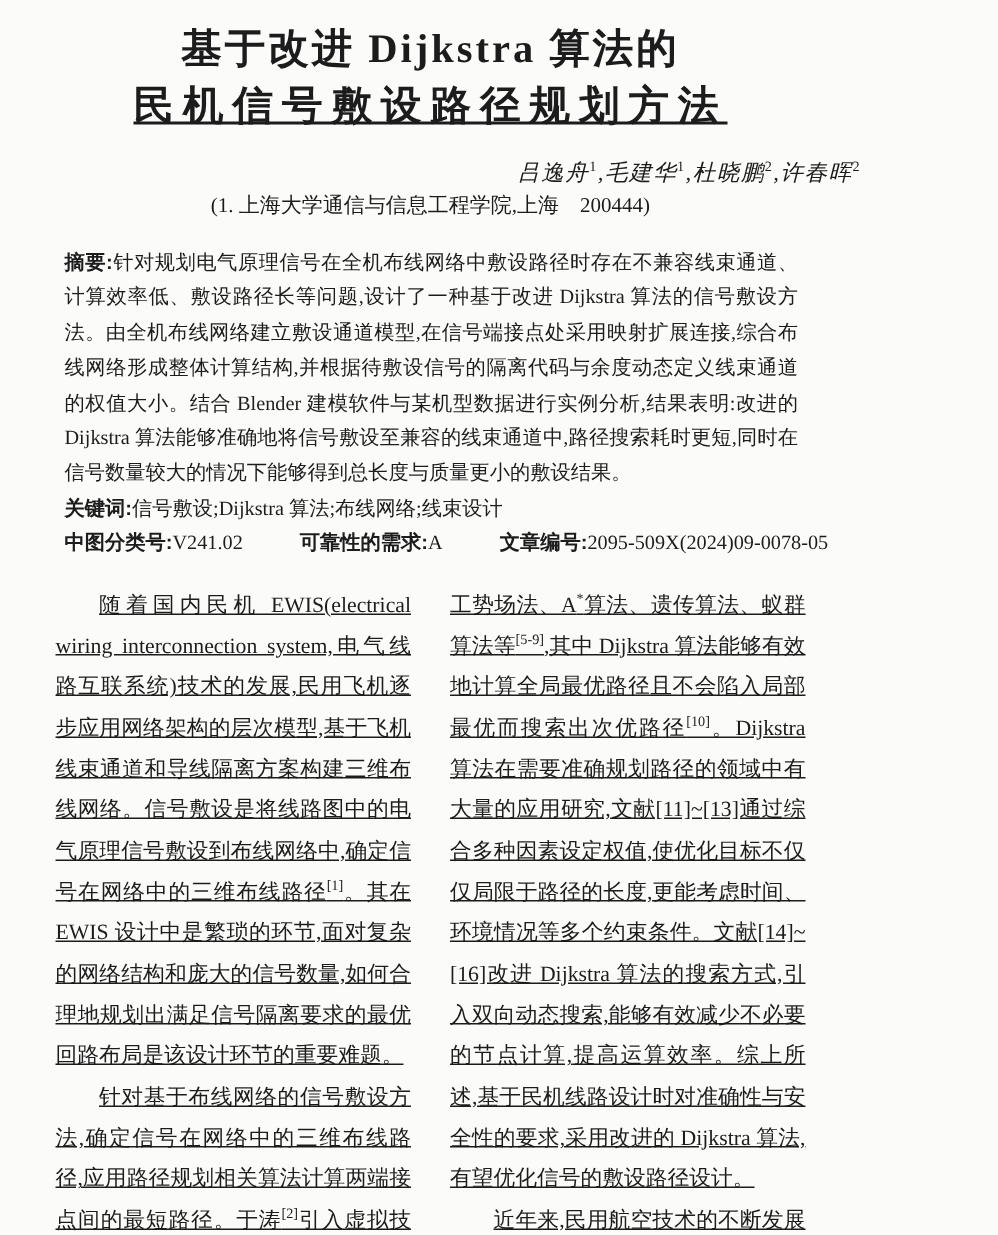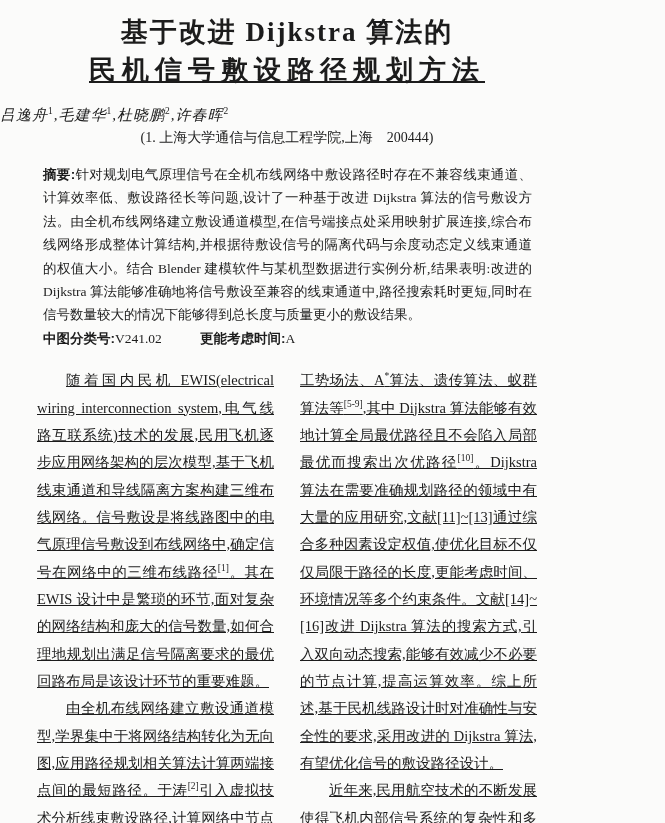--- a/index.html
+++ b/index.html
@@ -25,21 +25,21 @@
     text-align: center;
     font-family: "Liberation Serif", sans-serif;
     font-weight: 700;
     font-size: 27px;
     line-height: 38px;
   }
   .title .t1 { display: block; letter-spacing: 2px; }
   .title .t2 { display: block; letter-spacing: 6px; text-decoration: underline; }
   .authors {
     margin-top: 17px;
-    text-align: left;
+    text-align: right;
     font-size: 15px;
     font-style: italic;
     letter-spacing: 1px;
   }
   .authors sup, .para sup {
     font-size: 9.5px;
     line-height: 0;
     vertical-align: super;
     font-style: normal;
   }
@@ -91,30 +91,32 @@
     <span class="t1">基于改进 Dijkstra 算法的</span>
     <span class="t2">民机信号敷设路径规划方法</span>
   </h1>
 
   <div class="authors"><span>吕逸舟</span><sup>1</sup><span>,毛建华</span><sup>1</sup><span>,杜晓鹏</span><sup>2</sup><span>,许春晖</span><sup>2</sup></div>
 
   <div class="affil">(1. 上海大学通信与信息工程学院,上海　200444)</div>
 
   <section class="front">
     <p><span class="lab">摘要:</span><span>针对规划电气原理信号在全机布线网络中敷设路径时存在不兼容线束通道、计算效率低、敷设路径长等问题,设计了一种基于改进 Dijkstra 算法的信号敷设方法。由全机布线网络建立敷设通道模型,在信号端接点处采用映射扩展连接,综合布线网络形成整体计算结构,并根据待敷设信号的隔离代码与余度动态定义线束通道的权值大小。结合 Blender 建模软件与某机型数据进行实例分析,结果表明:改进的 Dijkstra 算法能够准确地将信号敷设至兼容的线束通道中,路径搜索耗时更短,同时在信号数量较大的情况下能够得到总长度与质量更小的敷设结果。</span></p>
+    <p><span class="lab">关键词:</span><span>信号敷设;Dijkstra 算法;布线网络;线束设计</span></p>
     <div class="meta">
       <span><span class="lab">中图分类号:</span><span>V241.02</span></span>
-      <span><span class="lab">更能考虑时间:</span><span>A</span></span>
+      <span><span class="lab">可靠性的需求:</span><span>A</span></span>
+      <span><span class="lab">文章编号:</span><span>2095-509X(2024)09-0078-05</span></span>
     </div>
   </section>
 
   <section class="columns">
     <div class="col">
         <p class="para indent"><span>随着国内民机 EWIS(electrical wiring interconnection system,电气线路互联系统)技术的发展,民用飞机逐步应用网络架构的层次模型,基于飞机线束通道和导线隔离方案构建三维布线网络。信号敷设是将线路图中的电气原理信号敷设到布线网络中,确定信号在网络中的三维布线路径</span><sup>[1]</sup><span>。其在 EWIS 设计中是繁琐的环节,面对复杂的网络结构和庞大的信号数量,如何合理地规划出满足信号隔离要求的最优回路布局是该设计环节的重要难题。</span></p>
-        <p class="para indent"><span>由全机布线网络建立敷设通道模型,学界集中于将网络结构转化为无向图,应用路径规划相关算法计算两端接点间的最短路径。于涛</span><sup>[2]</sup><span>引入虚拟技术分析线束敷设路径,计算网络中节点间的最短布线路径,但未考虑线束的隔离要求。罗明亮等</span></p>
+        <p class="para indent"><span>针对基于布线网络的信号敷设方法,确定信号在网络中的三维布线路径,应用路径规划相关算法计算两端接点间的最短路径。于涛</span><sup>[2]</sup><span>引入虚拟技术分析线束敷设路径,计算网络中节点间的最短布线路径,但未考虑线束的隔离要求。罗明亮等</span></p>
       </div>
     <div class="col">
         <p class="para"><span>工势场法、A</span><sup>*</sup><span>算法、遗传算法、蚁群算法等</span><sup>[5-9]</sup><span>,其中 Dijkstra 算法能够有效地计算全局最优路径且不会陷入局部最优而搜索出次优路径</span><sup>[10]</sup><span>。Dijkstra 算法在需要准确规划路径的领域中有大量的应用研究,文献[11]~[13]通过综合多种因素设定权值,使优化目标不仅仅局限于路径的长度,更能考虑时间、环境情况等多个约束条件。文献[14]~[16]改进 Dijkstra 算法的搜索方式,引入双向动态搜索,能够有效减少不必要的节点计算,提高运算效率。综上所述,基于民机线路设计时对准确性与安全性的要求,采用改进的 Dijkstra 算法,有望优化信号的敷设路径设计。</span></p>
         <p class="para indent"><span>近年来,民用航空技术的不断发展使得飞机内部信号系统的复杂性和多样性显著增加,传统的信号敷设路径方法已难以满足现代飞机对安全性、可靠性的需求。因此,本文提出一种基于改进 Dijkstra 算法的民机信号敷设路径规划方法,根据信号的隔离特性动态调整线束通道的权值大小,并通过生成端接点的拓扑连接路径形成整体敷设网络,缩短信号敷设路径的长度。</span></p>
       </div>
   </section>
 
 </div>
 
 </body></html>

